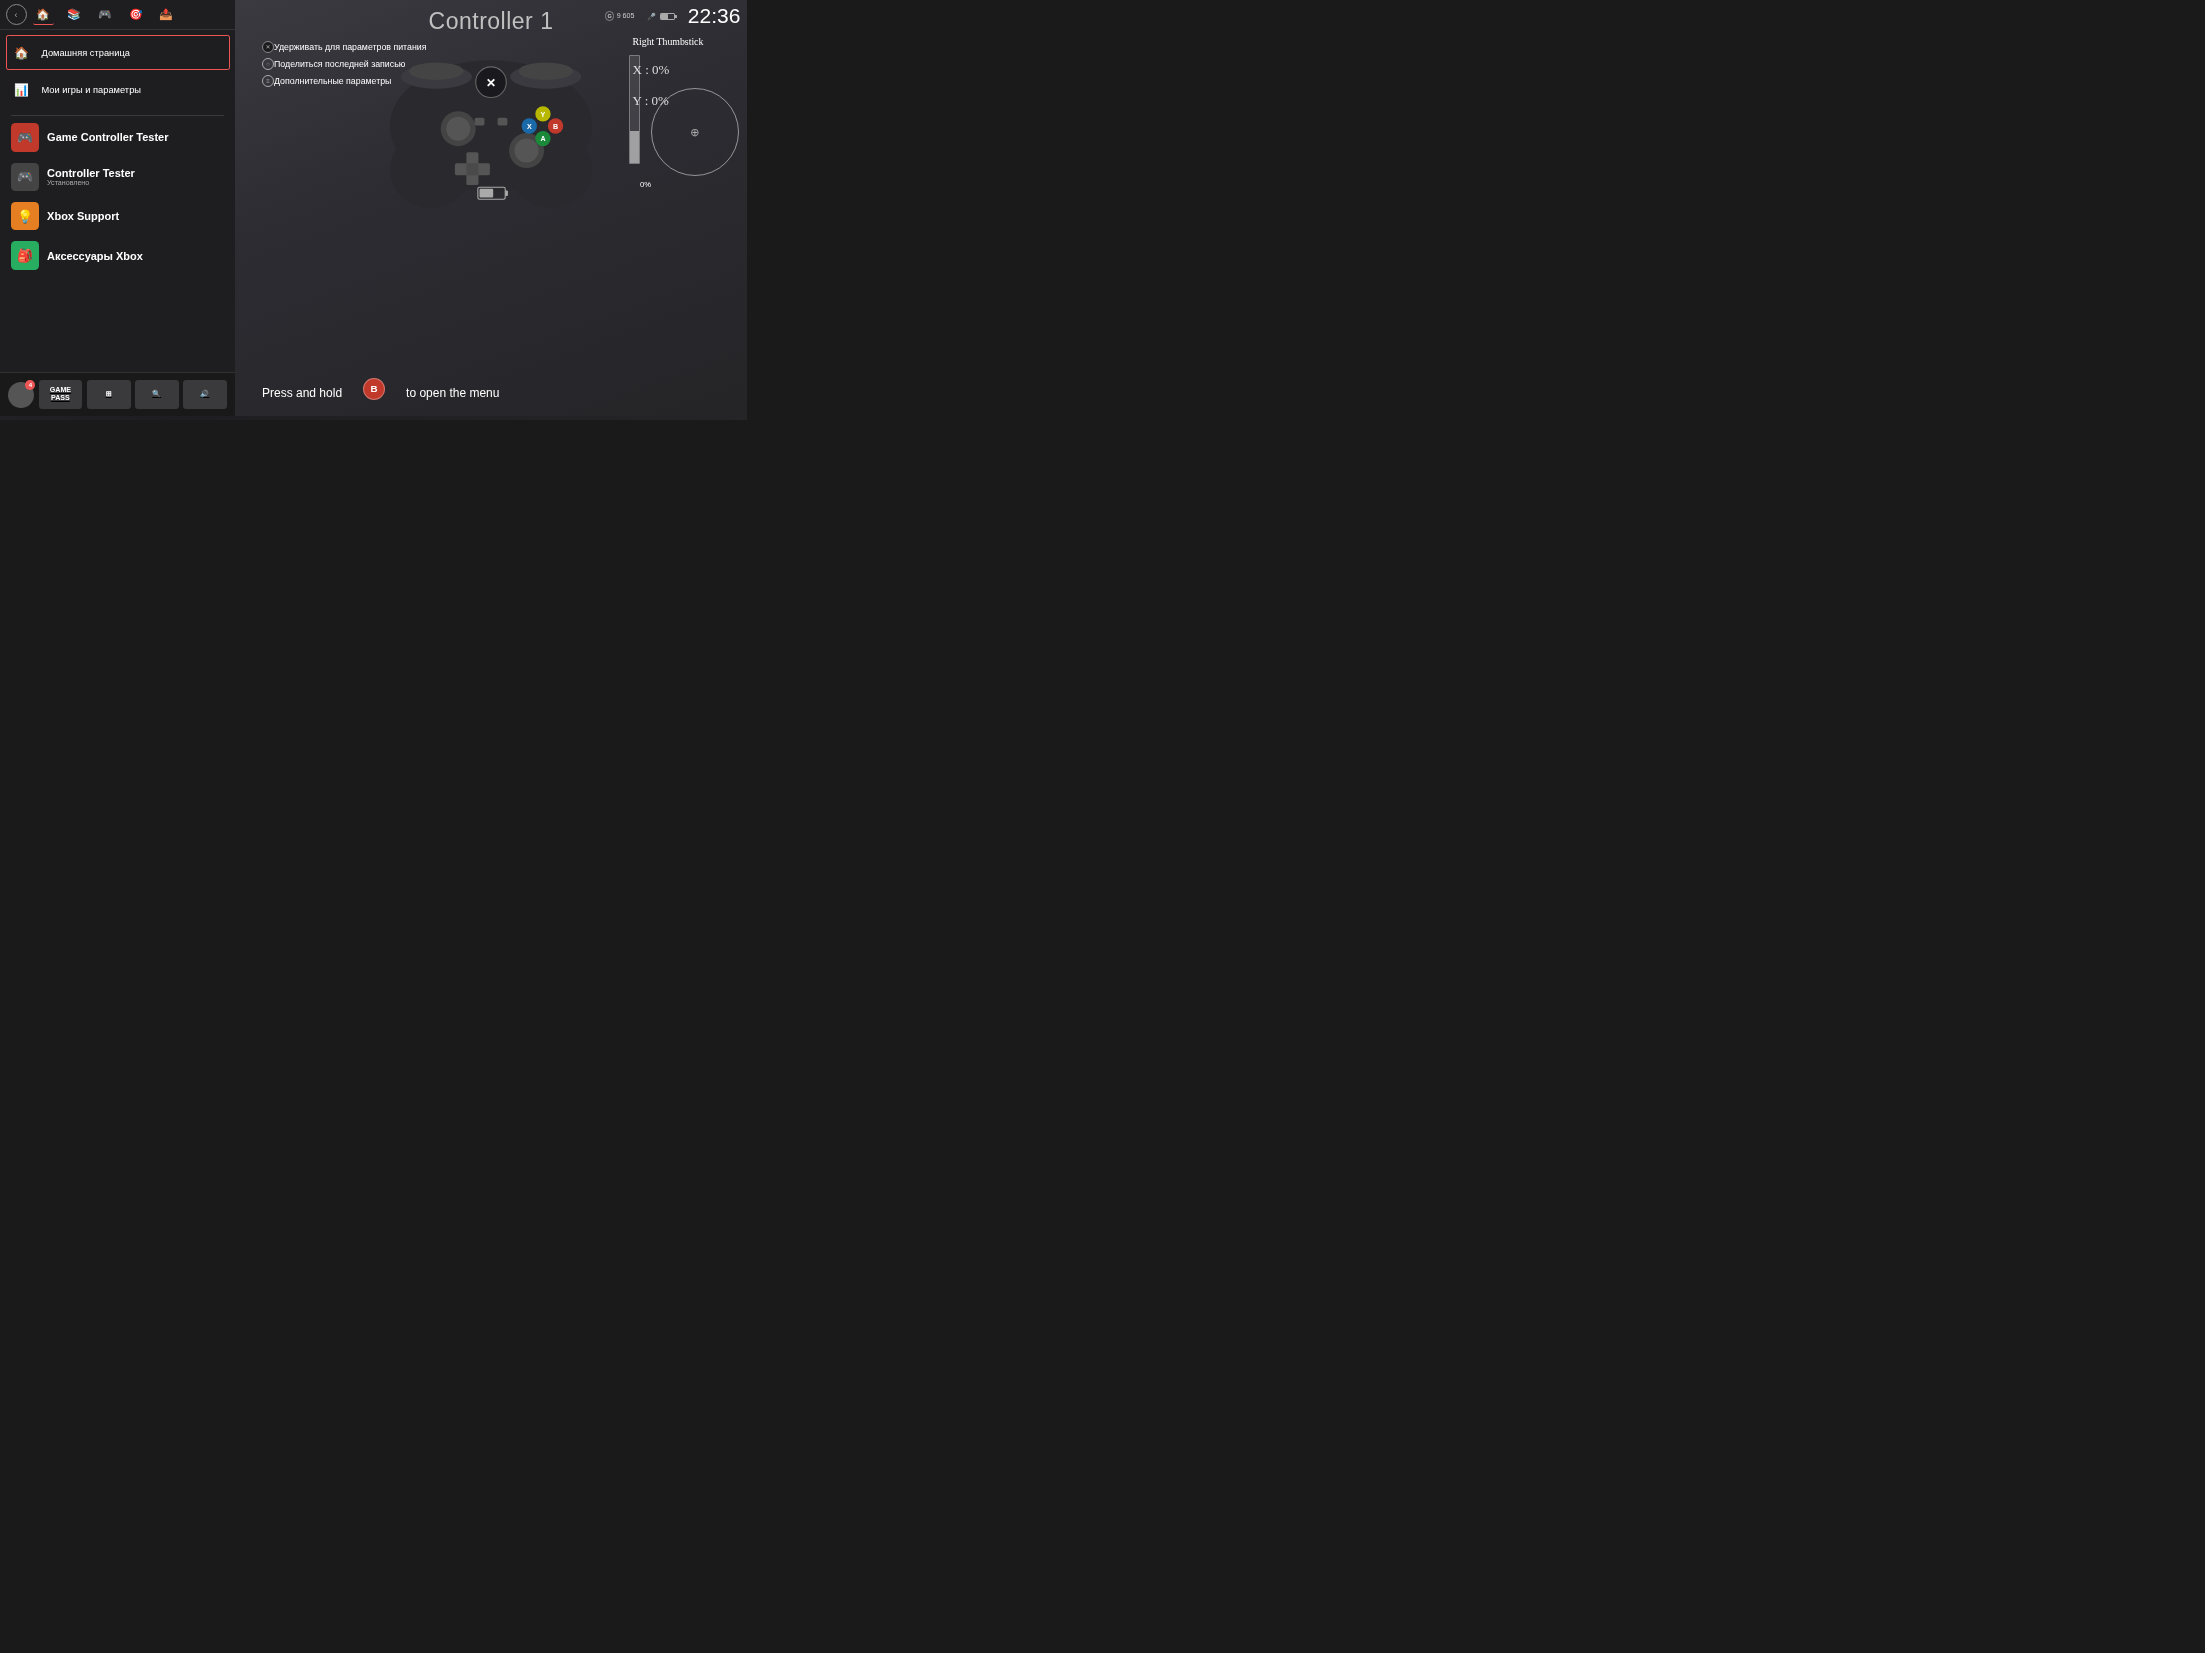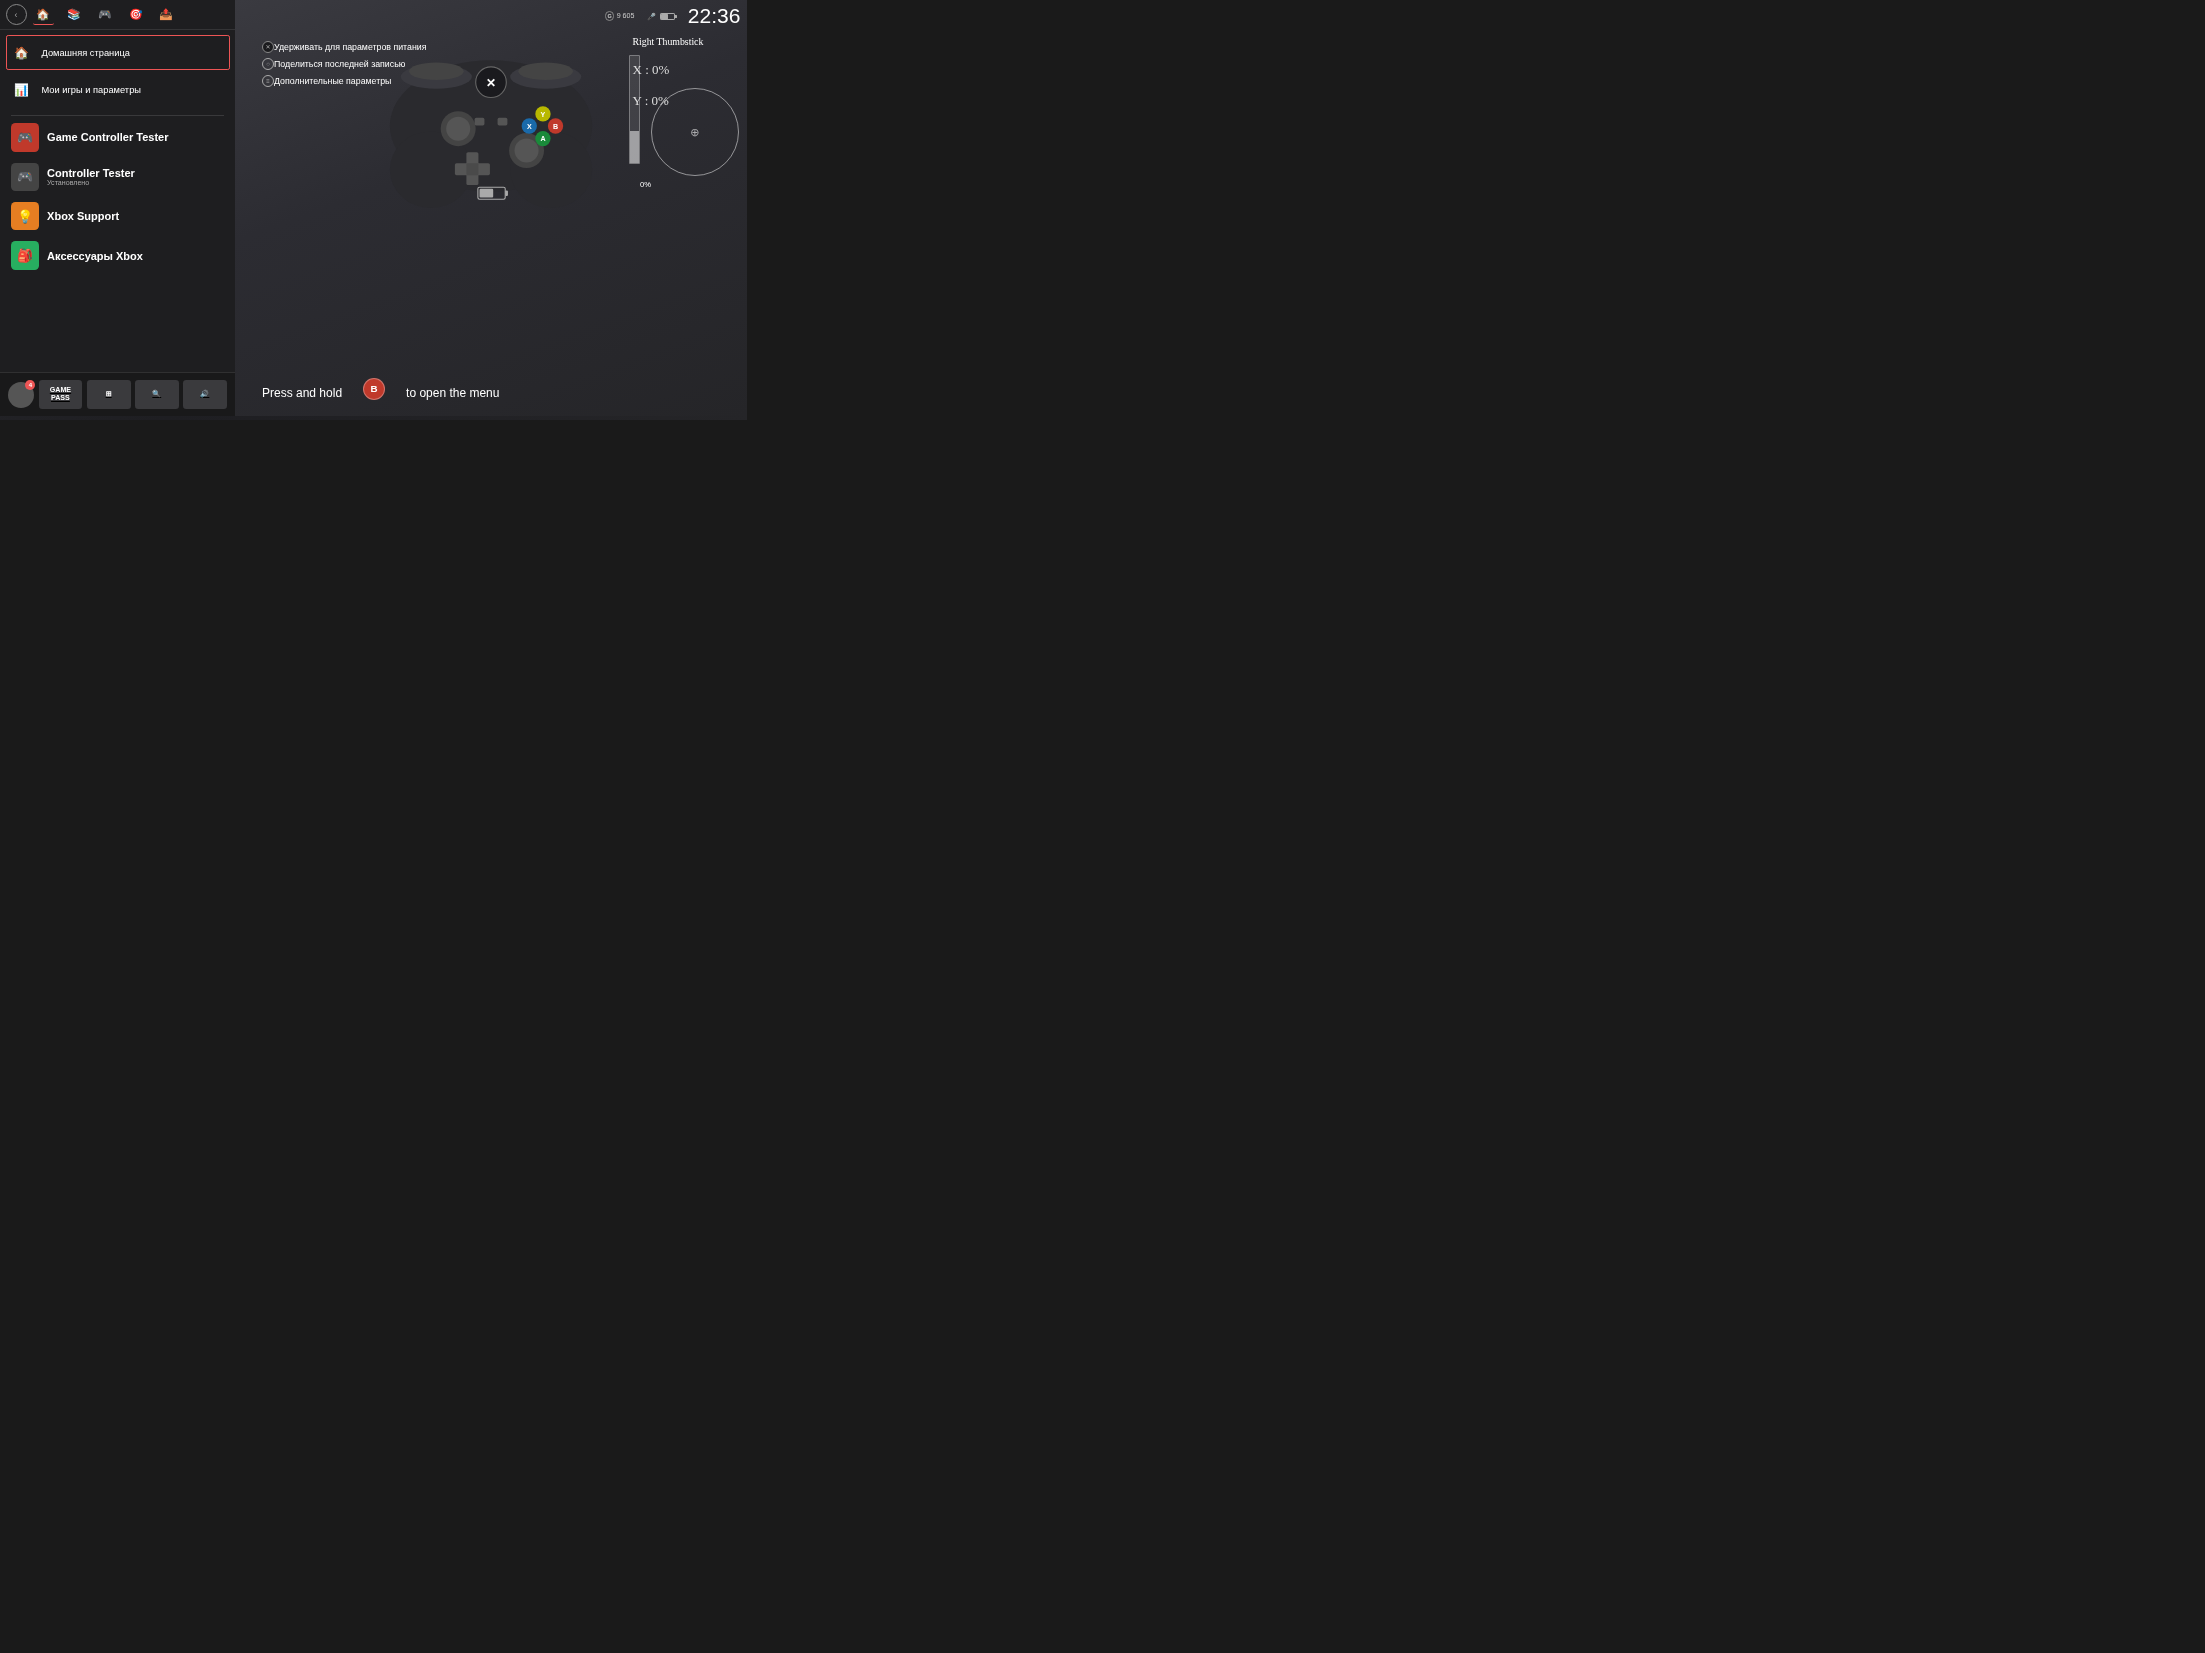--- a/index.html
+++ b/index.html
@@ -413,20 +413,21 @@
       <span>🎤</span>
       <div class="battery-icon">
         <div class="battery-body">
           <div class="battery-fill"></div>
         </div>
       </div>
     </div>
     <div class="clock">22:36</div>
   </div>
 
+  <div class="controller-title">Controller 1</div>
 
   <div class="context-menu">
     <div class="context-item">
       <div class="ctx-icon ctx-xbox">✕</div>
       <span>Удерживать для параметров питания</span>
     </div>
     <div class="context-item">
       <div class="ctx-icon">○</div>
       <span>Поделиться последней записью</span>
     </div>

